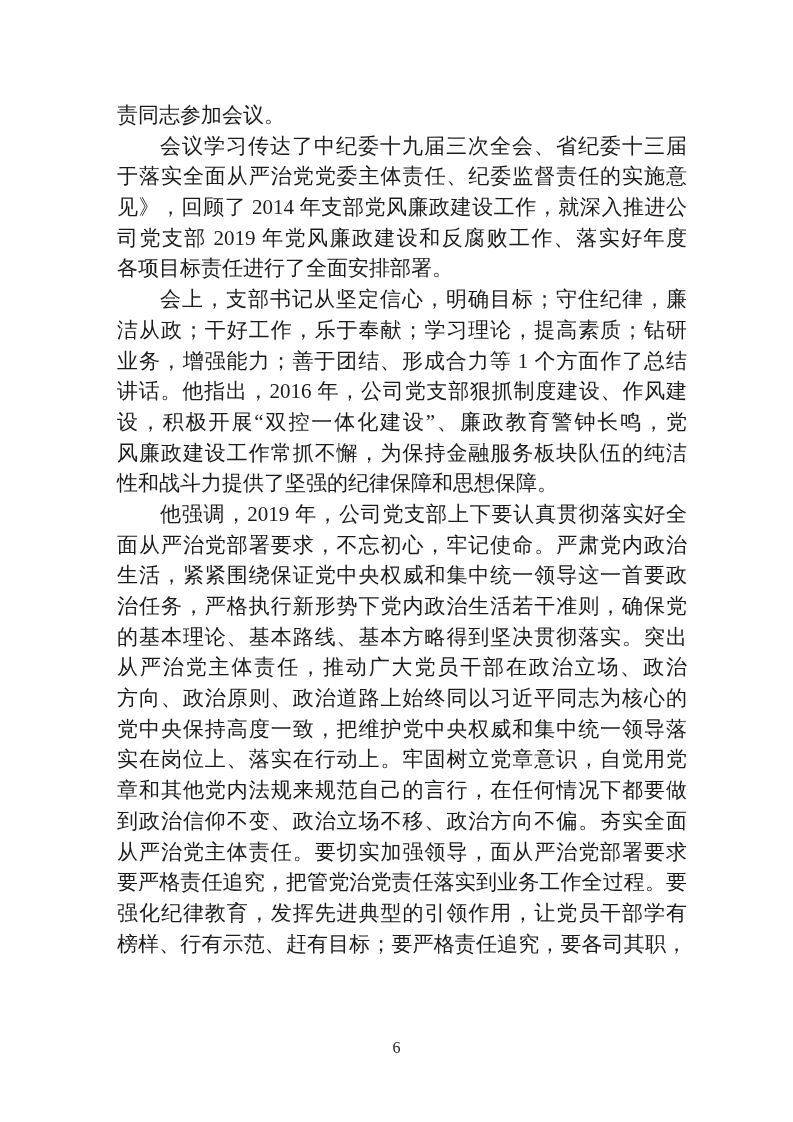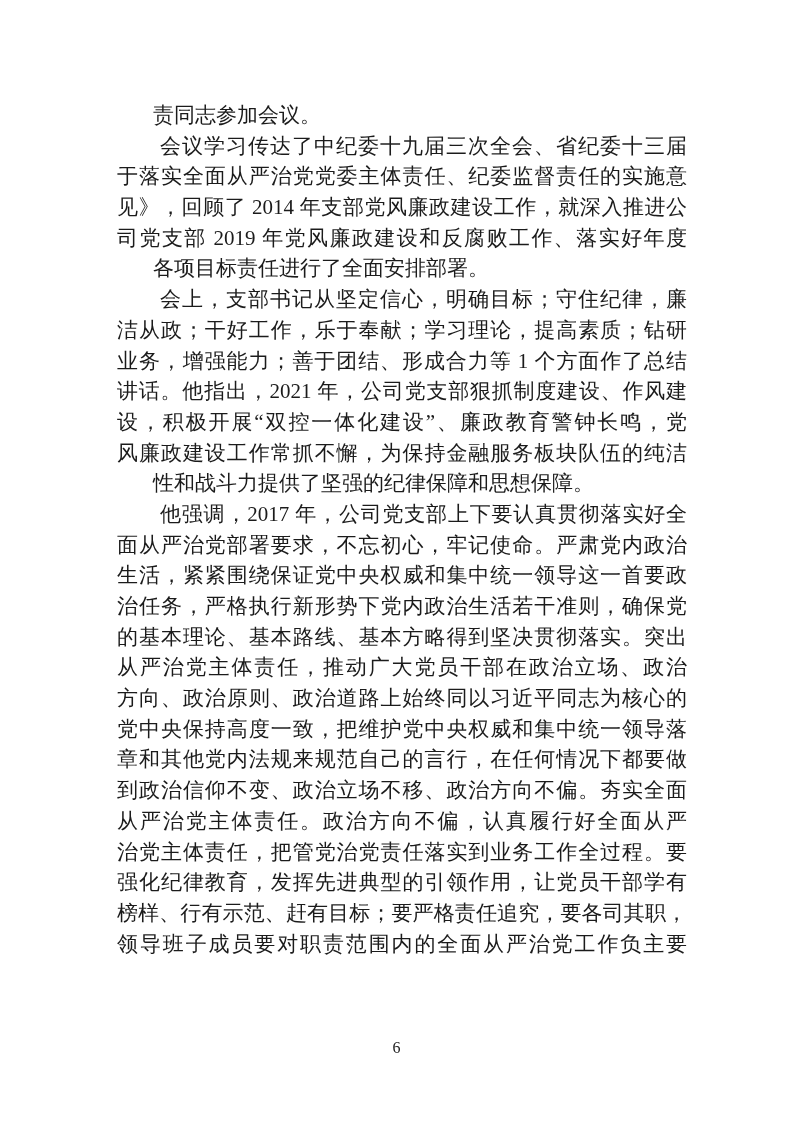--- a/index.html
+++ b/index.html
@@ -34,21 +34,20 @@
   }
   .line {
     height: 30.7px;
     text-align: justify;
     text-align-last: justify;
     white-space: pre-wrap;
   }
   .line.para-end {
     text-align: left;
     text-align-last: left;
-    margin-left: 36px;
   }
   .line.indent {
     text-indent: 43px;
   }
   .page-number {
     position: absolute;
     left: 0;
     top: 1038px;
     width: 793px;
     text-align: center;
@@ -65,34 +64,34 @@
   <div class="text-block" id="text-block">
       <div class="line para-end">责同志参加会议。</div>
       <div class="line indent">会议学习传达了中纪委十九届三次全会、省纪委十三届</div>
       <div class="line">于落实全面从严治党党委主体责任、纪委监督责任的实施意</div>
       <div class="line">见》，回顾了 2014 年支部党风廉政建设工作，就深入推进公</div>
       <div class="line">司党支部 2019 年党风廉政建设和反腐败工作、落实好年度</div>
       <div class="line para-end">各项目标责任进行了全面安排部署。</div>
       <div class="line indent">会上，支部书记从坚定信心，明确目标；守住纪律，廉</div>
       <div class="line">洁从政；干好工作，乐于奉献；学习理论，提高素质；钻研</div>
       <div class="line">业务，增强能力；善于团结、形成合力等 1 个方面作了总结</div>
-      <div class="line">讲话。他指出，2021 年，公司党支部狠抓制度建设、作风建</div>
+      <div class="line">讲话。他指出，2016 年，公司党支部狠抓制度建设、作风建</div>
       <div class="line">设，积极开展“双控一体化建设”、廉政教育警钟长鸣，党</div>
       <div class="line">风廉政建设工作常抓不懈，为保持金融服务板块队伍的纯洁</div>
       <div class="line para-end">性和战斗力提供了坚强的纪律保障和思想保障。</div>
-      <div class="line indent">他强调，2017 年，公司党支部上下要认真贯彻落实好全</div>
+      <div class="line indent">他强调，2019 年，公司党支部上下要认真贯彻落实好全</div>
       <div class="line">面从严治党部署要求，不忘初心，牢记使命。严肃党内政治</div>
       <div class="line">生活，紧紧围绕保证党中央权威和集中统一领导这一首要政</div>
       <div class="line">治任务，严格执行新形势下党内政治生活若干准则，确保党</div>
       <div class="line">的基本理论、基本路线、基本方略得到坚决贯彻落实。突出</div>
       <div class="line">从严治党主体责任，推动广大党员干部在政治立场、政治</div>
       <div class="line">方向、政治原则、政治道路上始终同以习近平同志为核心的</div>
       <div class="line">党中央保持高度一致，把维护党中央权威和集中统一领导落</div>
+      <div class="line">实在岗位上、落实在行动上。牢固树立党章意识，自觉用党</div>
       <div class="line">章和其他党内法规来规范自己的言行，在任何情况下都要做</div>
       <div class="line">到政治信仰不变、政治立场不移、政治方向不偏。夯实全面</div>
-      <div class="line">从严治党主体责任。政治方向不偏，认真履行好全面从严</div>
-      <div class="line">治党主体责任，把管党治党责任落实到业务工作全过程。要</div>
+      <div class="line">从严治党主体责任。要切实加强领导，面从严治党部署要求</div>
+      <div class="line">要严格责任追究，把管党治党责任落实到业务工作全过程。要</div>
       <div class="line">强化纪律教育，发挥先进典型的引领作用，让党员干部学有</div>
       <div class="line">榜样、行有示范、赶有目标；要严格责任追究，要各司其职，</div>
-      <div class="line">领导班子成员要对职责范围内的全面从严治党工作负主要</div>
     </div>
   <div class="page-number">6</div>
 </div>
 
 </body></html>

